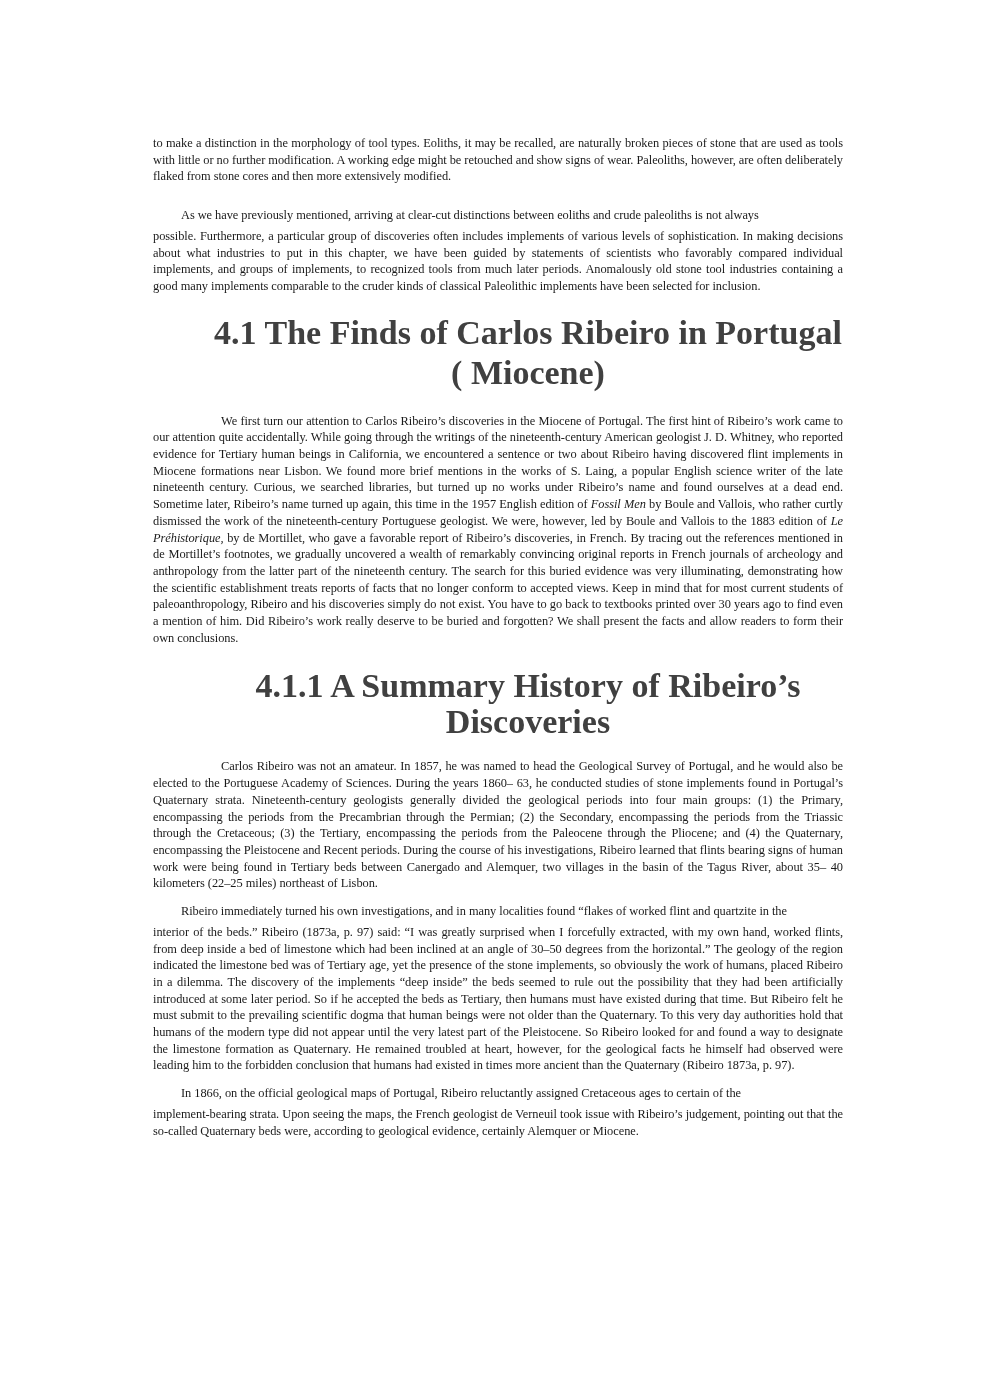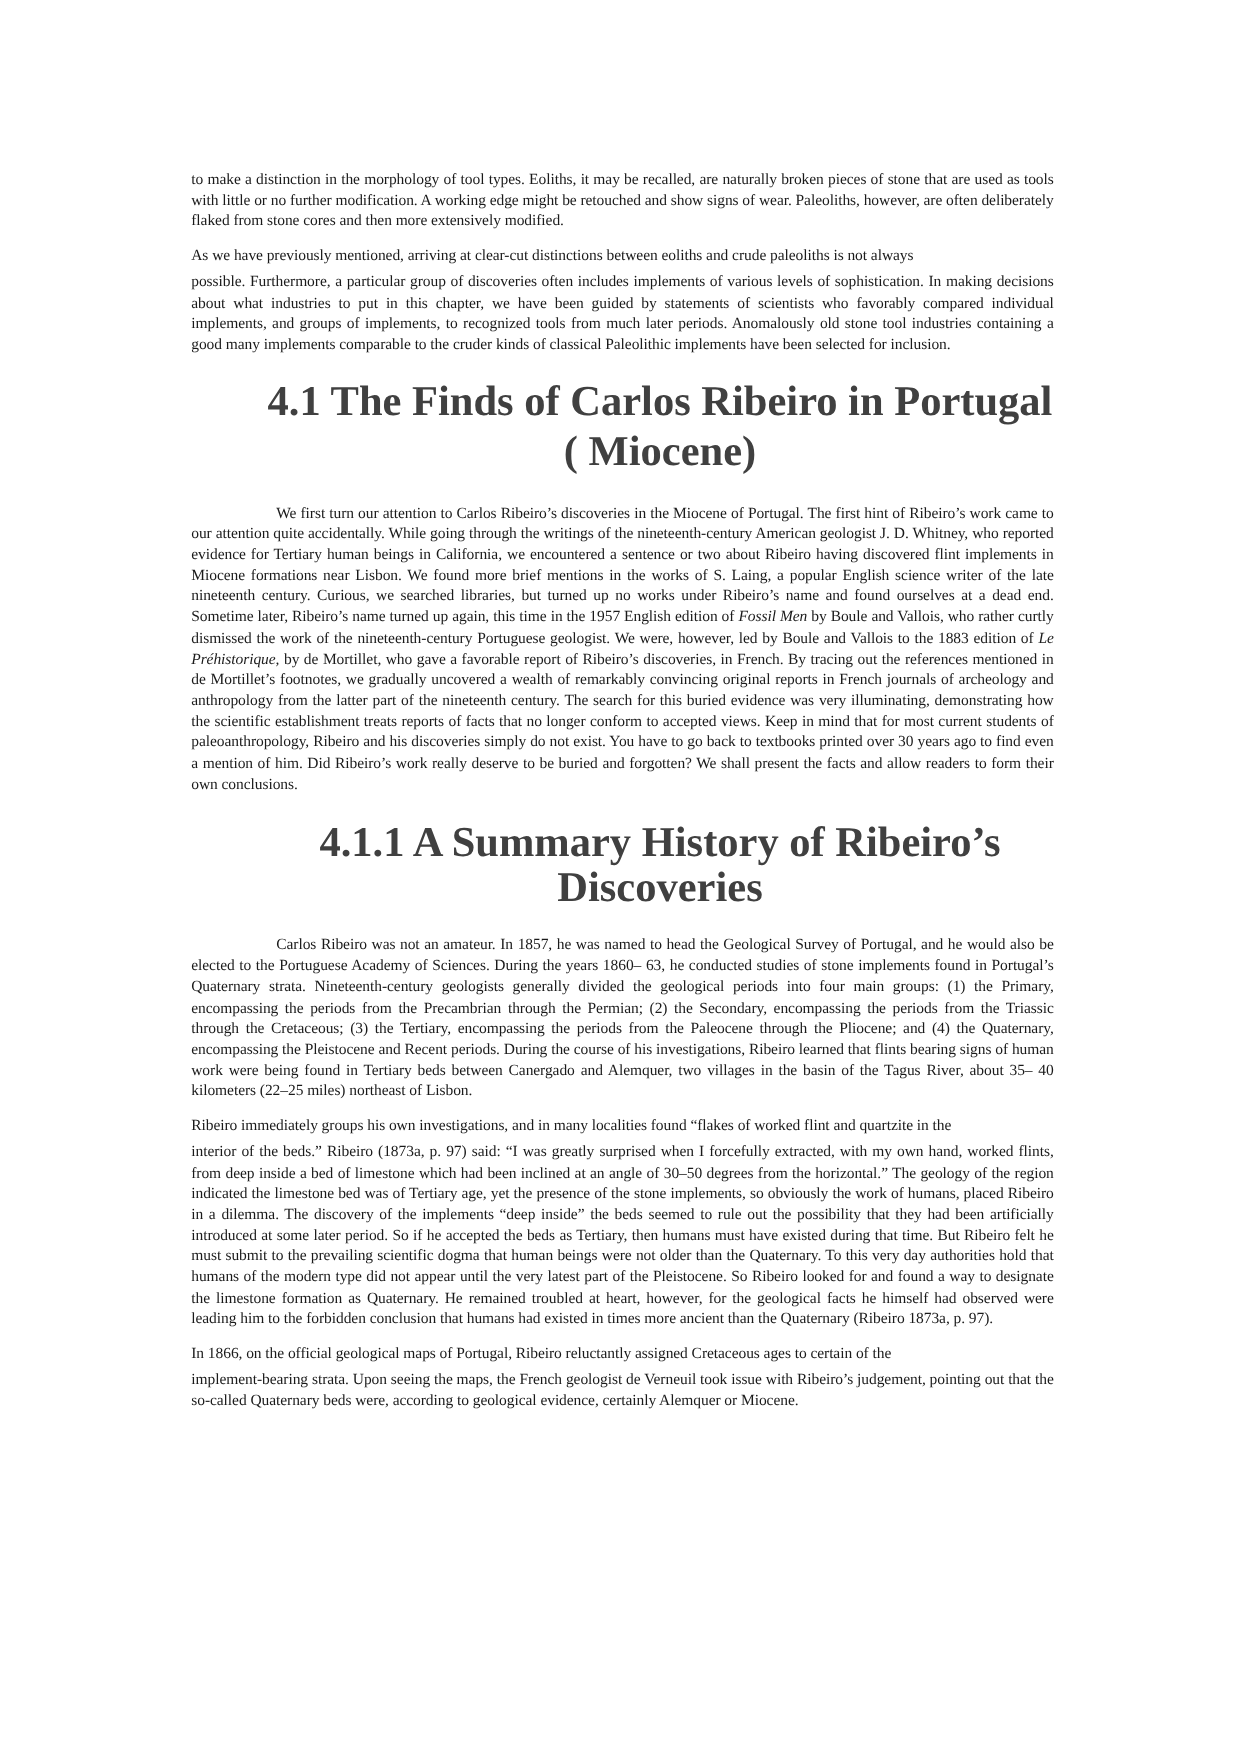--- a/index.html
+++ b/index.html
@@ -22,22 +22,22 @@
       width: 690px;
     }
     p {
       margin: 0;
       font-size: 12.4px;
       line-height: 16.7px;
       text-align: justify;
       letter-spacing: -0.05px;
     }
     p.indent { text-indent: 68px; }
-    .p1 { margin-bottom: 11px; }
-    .p2 .first-line { display: block; margin-bottom: 4px; }
+    .p1 { margin-bottom: 22px; }
+    .p2 .first-line { display: block; margin-bottom: 4px; margin-left: 28px; }
     .gap { margin-top: 11px; }
     h1, h2 {
       font-family: "Liberation Serif", "DejaVu Serif", serif;
       font-weight: bold;
       text-align: center;
       color: #404040;
       margin: 0;
     }
     h1 {
       font-size: 34px;
@@ -71,21 +71,21 @@
 
   <p class="indent">
     <span>We first turn our attention to Carlos Ribeiro’s discoveries in the Miocene of Portugal. The first hint of Ribeiro’s work came to our attention quite accidentally. While going through the writings of the nineteenth-century American geologist J. D. Whitney, who reported evidence for Tertiary human beings in California, we encountered a sentence or two about Ribeiro having discovered flint implements in Miocene formations near Lisbon. We found more brief mentions in the works of S. Laing, a popular English science writer of the late nineteenth century. Curious, we searched libraries, but turned up no works under Ribeiro’s name and found ourselves at a dead end. Sometime later, Ribeiro’s name turned up again, this time in the 1957 English edition of </span><em>Fossil Men</em><span> by Boule and Vallois, who rather curtly dismissed the work of the nineteenth-century Portuguese geologist. We were, however, led by Boule and Vallois to the 1883 edition of </span><em>Le Préhistorique,</em><span> by de Mortillet, who gave a favorable report of Ribeiro’s discoveries, in French. By tracing out the references mentioned in de Mortillet’s footnotes, we gradually uncovered a wealth of remarkably convincing original reports in French journals of archeology and anthropology from the latter part of the nineteenth century. The search for this buried evidence was very illuminating, demonstrating how the scientific establishment treats reports of facts that no longer conform to accepted views. Keep in mind that for most current students of paleoanthropology, Ribeiro and his discoveries simply do not exist. You have to go back to textbooks printed over 30 years ago to find even a mention of him. Did Ribeiro’s work really deserve to be buried and forgotten? We shall present the facts and allow readers to form their own conclusions.</span>
   </p>
 
   <h2>4.1.1 A Summary History of Ribeiro’s Discoveries</h2>
 
   <p class="indent">Carlos Ribeiro was not an amateur. In 1857, he was named to head the Geological Survey of Portugal, and he would also be elected to the Portuguese Academy of Sciences. During the years 1860– 63, he conducted studies of stone implements found in Portugal’s Quaternary strata. Nineteenth-century geologists generally divided the geological periods into four main groups: (1) the Primary, encompassing the periods from the Precambrian through the Permian; (2) the Secondary, encompassing the periods from the Triassic through the Cretaceous; (3) the Tertiary, encompassing the periods from the Paleocene through the Pliocene; and (4) the Quaternary, encompassing the Pleistocene and Recent periods. During the course of his investigations, Ribeiro learned that flints bearing signs of human work were being found in Tertiary beds between Canergado and Alemquer, two villages in the basin of the Tagus River, about 35– 40 kilometers (22–25 miles) northeast of Lisbon.</p>
 
   <p class="p2 gap">
-    <span class="first-line">Ribeiro immediately groups his own investigations, and in many localities found “flakes of worked flint and quartzite in the</span>
+    <span class="first-line">Ribeiro immediately turned his own investigations, and in many localities found “flakes of worked flint and quartzite in the</span>
     <span>interior of the beds.” Ribeiro (1873a, p. 97) said: “I was greatly surprised when I forcefully extracted, with my own hand, worked flints, from deep inside a bed of limestone which had been inclined at an angle of 30–50 degrees from the horizontal.” The geology of the region indicated the limestone bed was of Tertiary age, yet the presence of the stone implements, so obviously the work of humans, placed Ribeiro in a dilemma. The discovery of the implements “deep inside” the beds seemed to rule out the possibility that they had been artificially introduced at some later period. So if he accepted the beds as Tertiary, then humans must have existed during that time. But Ribeiro felt he must submit to the prevailing scientific dogma that human beings were not older than the Quaternary. To this very day authorities hold that humans of the modern type did not appear until the very latest part of the Pleistocene. So Ribeiro looked for and found a way to designate the limestone formation as Quaternary. He remained troubled at heart, however, for the geological facts he himself had observed were leading him to the forbidden conclusion that humans had existed in times more ancient than the Quaternary (Ribeiro 1873a, p. 97).</span>
   </p>
 
   <p class="p2 gap">
     <span class="first-line">In 1866, on the official geological maps of Portugal, Ribeiro reluctantly assigned Cretaceous ages to certain of the</span>
     <span>implement-bearing strata. Upon seeing the maps, the French geologist de Verneuil took issue with Ribeiro’s judgement, pointing out that the so-called Quaternary beds were, according to geological evidence, certainly Alemquer or Miocene.</span>
   </p>
 
 </div>
 

